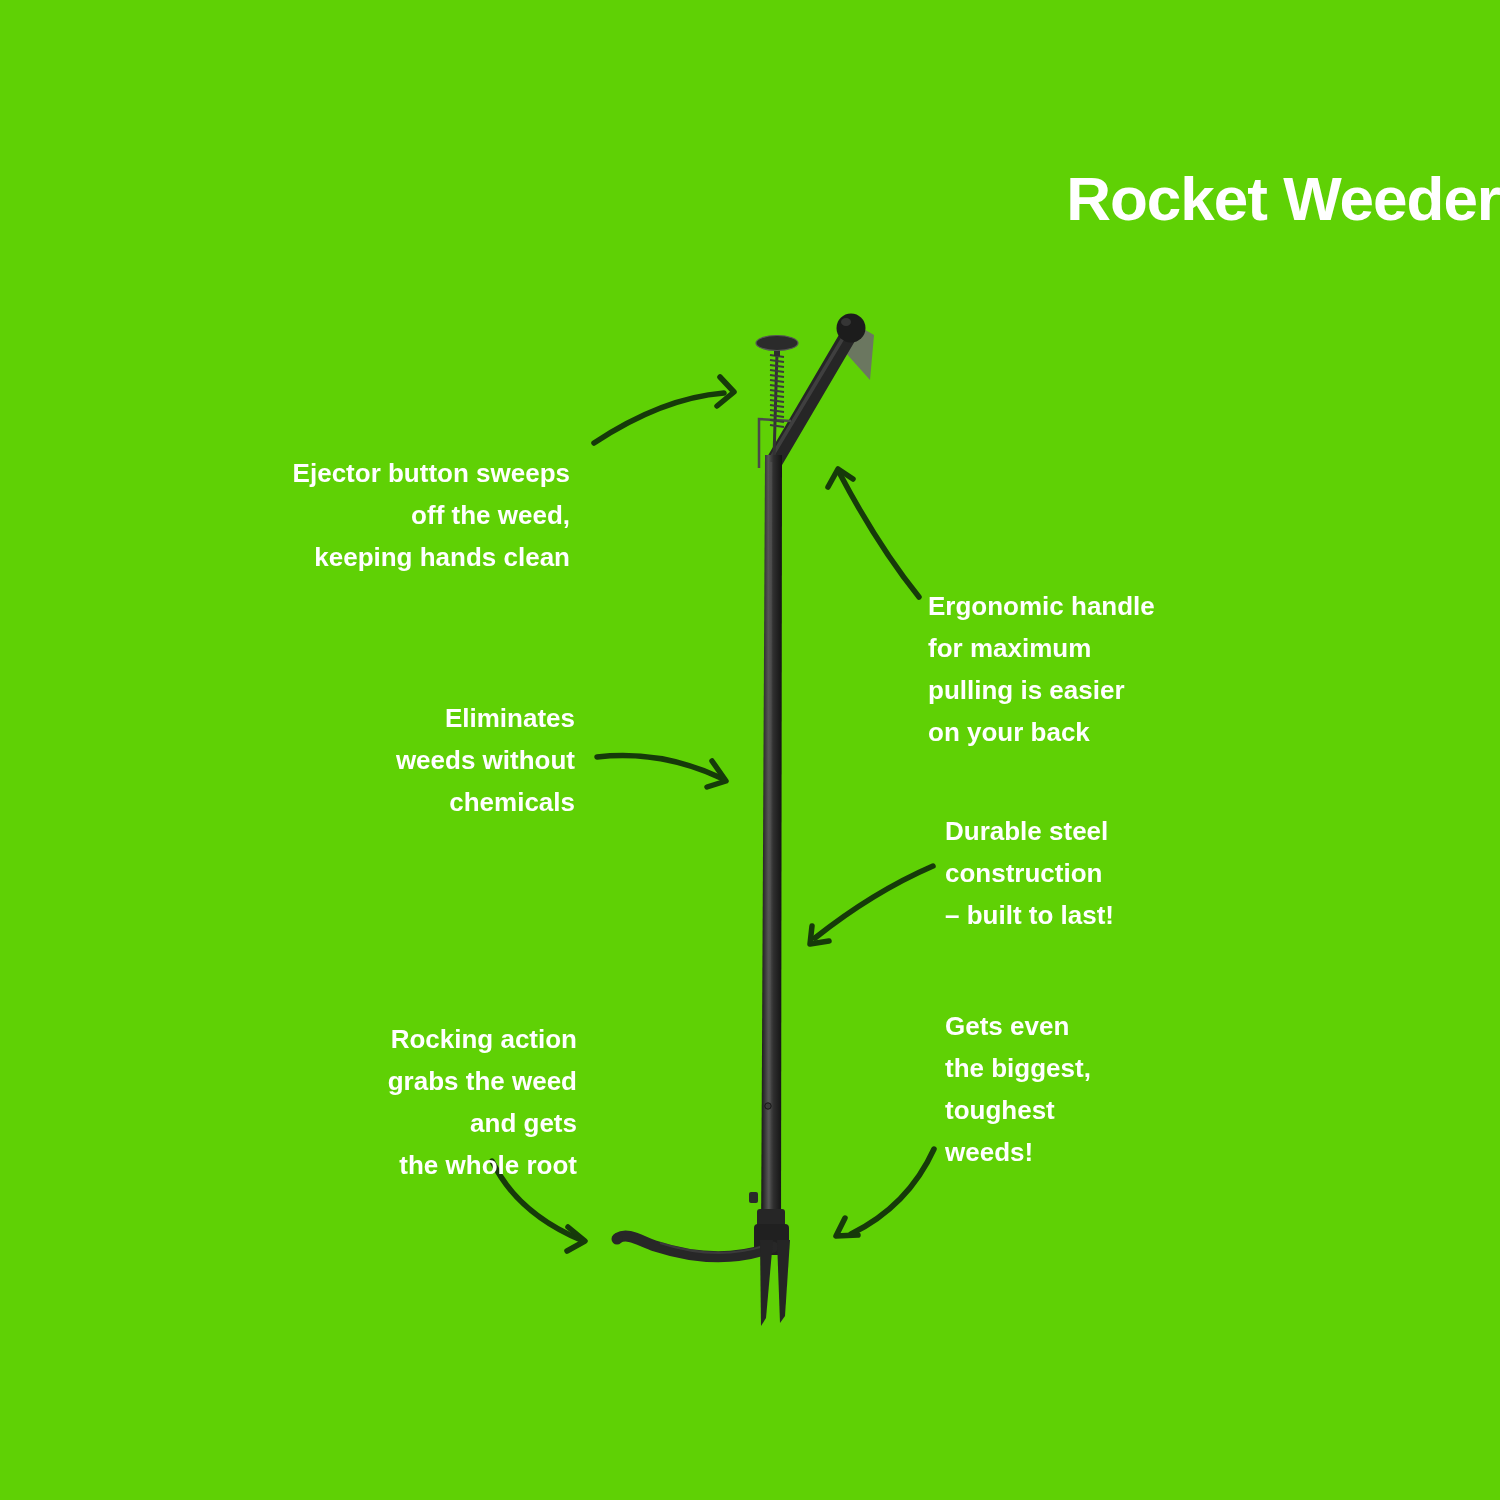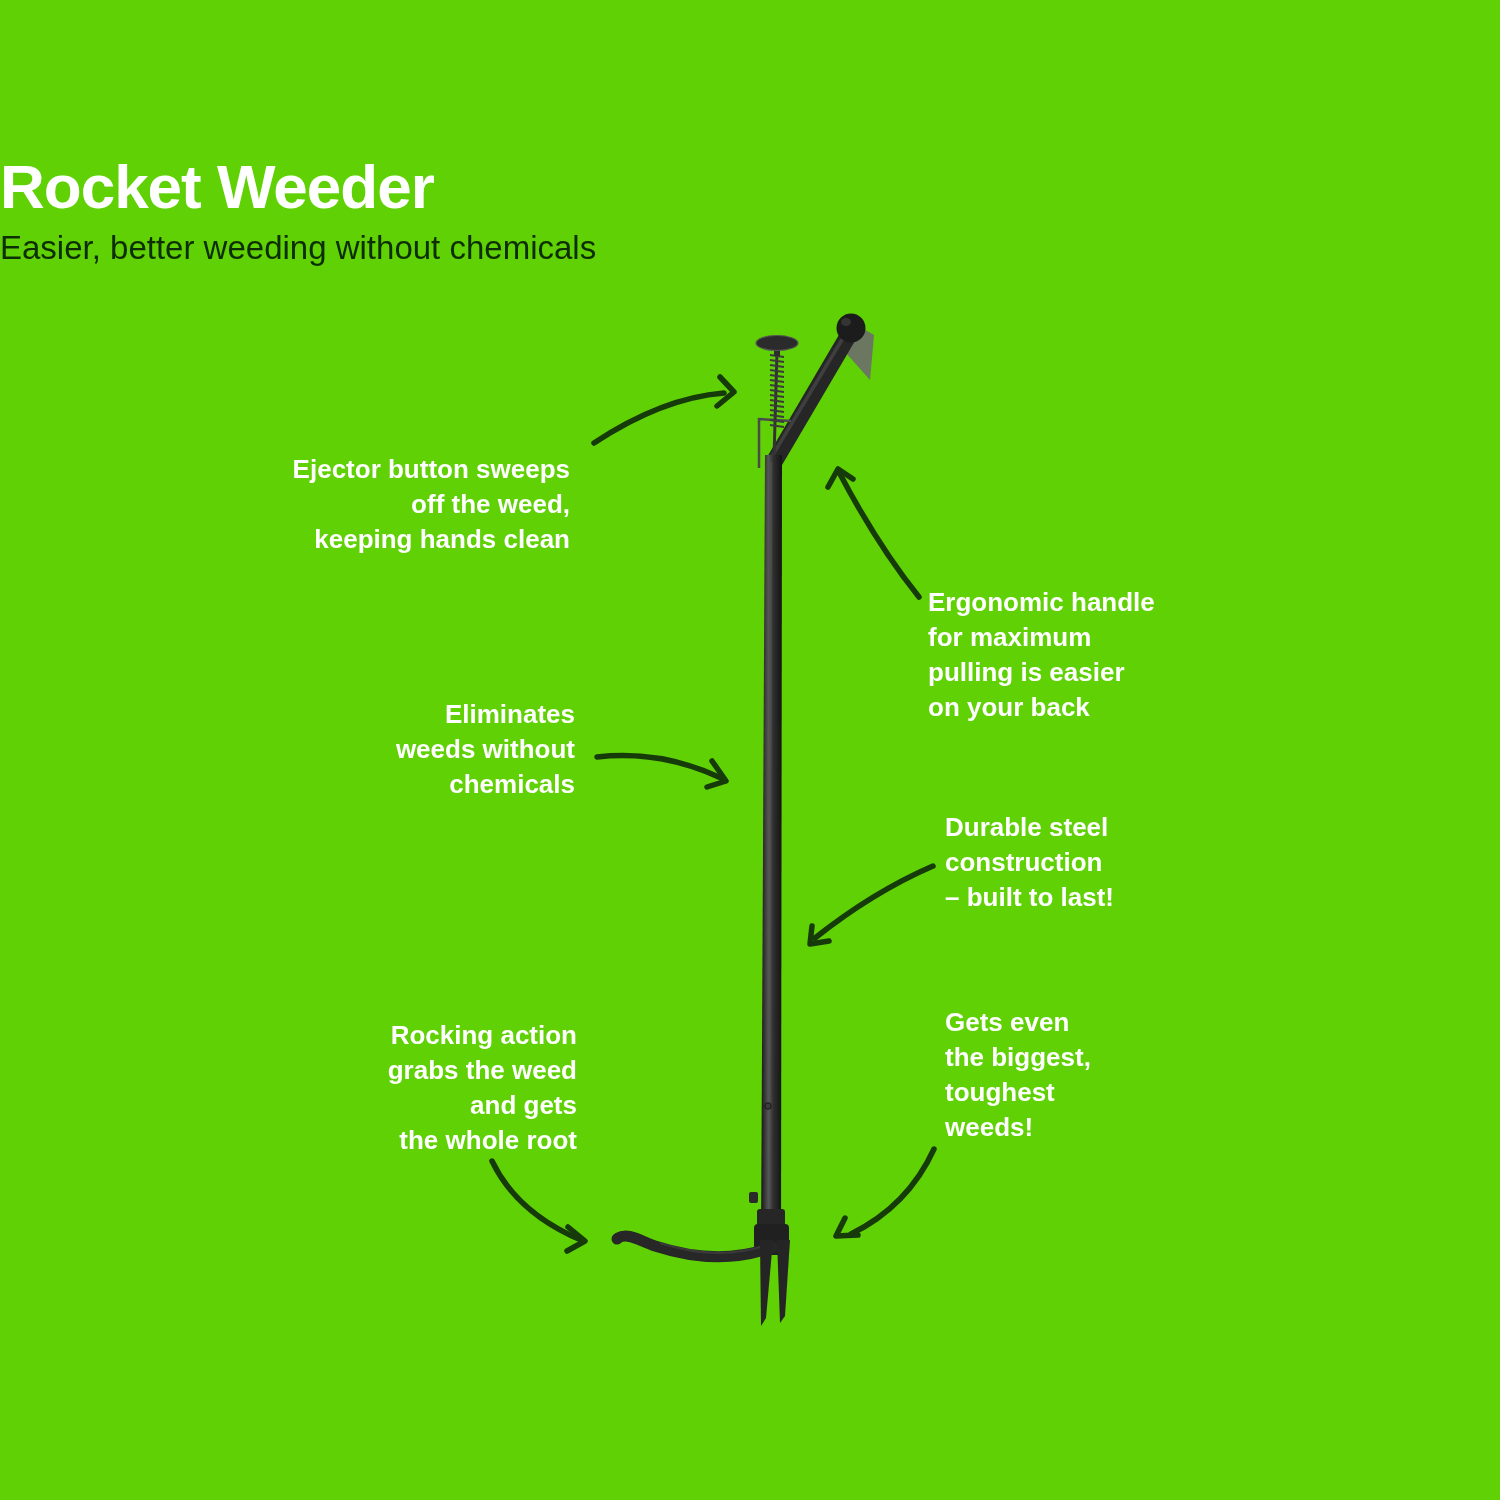--- a/index.html
+++ b/index.html
@@ -1,31 +1,31 @@
 <!DOCTYPE html>
 <html style="--color-background: #5fd105; --color-title_text: #ffffff; --color-subtitle_text: #0d2d03; --color-annotation_text: #ffffff; --color-arrow: #163a0a; --color-tool_metal: #262626;"><head>
 <meta charset="utf-8">
 <style>
   html,body { margin:0; padding:0; }
   .canvas {
     position:relative; width:1500px; height:1500px; overflow:hidden;
     background: var(--color-background, #5fd105);
     font-family:"Liberation Sans", sans-serif;
   }
-  .header { position:absolute; top:156px; left:0; width:100%; text-align:left; }
+  .header { position:absolute; top:168px; left:0; width:100%; text-align:right; }
   .title {
     margin:0; font-size:62px; line-height:1; font-weight:bold;
     color: var(--color-title_text, #ffffff); letter-spacing:-1px;
   }
   .subtitle {
     margin:12px 0 0; font-size:33px; line-height:1.1; font-weight:500;
     color: var(--color-subtitle_text, #0d2d03);
   }
   .note {
-    position:absolute; font-size:26px; font-weight:bold; line-height:35px;
+    position:absolute; font-size:26px; font-weight:bold; line-height:42px;
     color: var(--color-annotation_text, #ffffff); white-space:pre-line;
   }
   .note.right-col { text-align:left; }
   .note.left-col  { text-align:right; }
   .note-ejector   { top:452px;  right:930px; }
   .note-handle    { top:585px;  left:928px; }
   .note-chemicals { top:697px;  right:925px; }
   .note-steel     { top:810px;  left:945px; }
   .note-rocking   { top:1018px; right:923px; }
   .note-tough     { top:1005px; left:945px; }
@@ -33,21 +33,20 @@
   .arrow { stroke: var(--color-arrow, #163a0a); stroke-width:5.5; fill:none;
            stroke-linecap:round; stroke-linejoin:round; }
 </style>
 </head>
 <body>
 
 <div class="canvas">
 
   <div class="header">
     <h1 class="title">Rocket Weeder</h1>
-    <p class="subtitle">Easier, better weeding without chemicals</p>
   </div>
 
   <svg class="illustration" viewBox="0 0 1500 1500">
     <defs>
       <linearGradient id="metal" x1="0" y1="0" x2="1" y2="0">
         <stop offset="0" stop-color="#151515"></stop>
         <stop offset="0.35" stop-color="#565656"></stop>
         <stop offset="0.6" stop-color="#2e2e2e"></stop>
         <stop offset="1" stop-color="#131313"></stop>
       </linearGradient>

